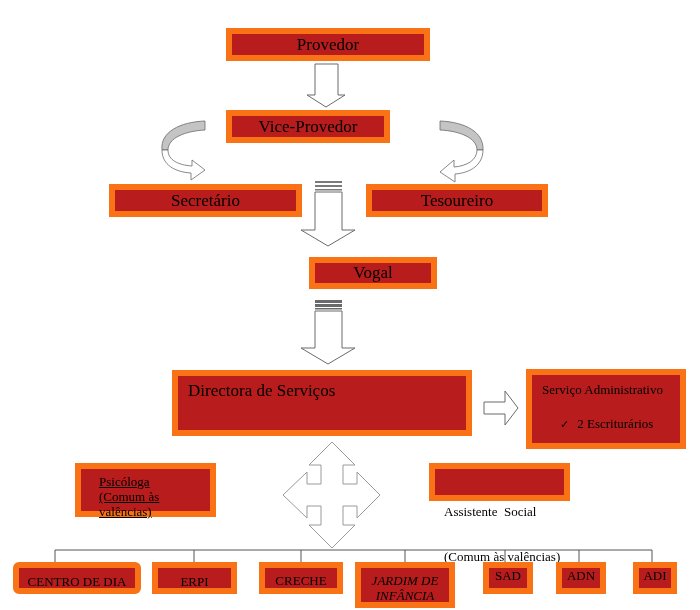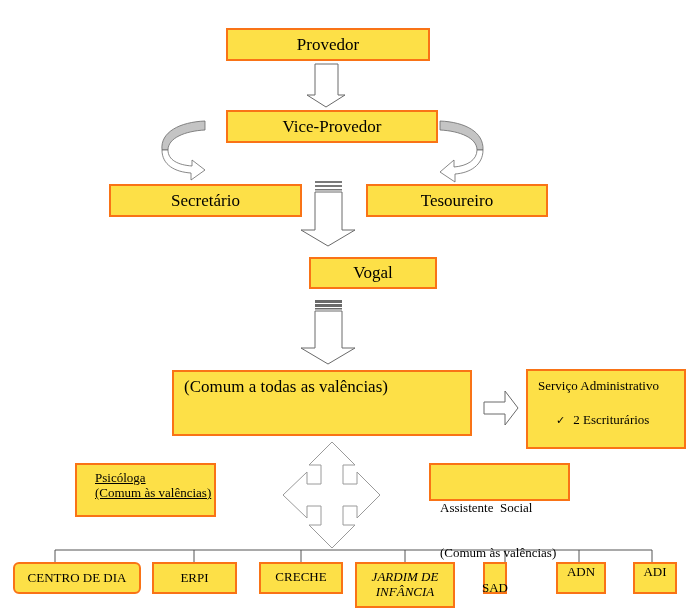--- a/index.html
+++ b/index.html
@@ -1,18 +1,18 @@
 <!DOCTYPE html>
 <html><head>
 <meta charset="utf-8">
 <style>
   html, body { margin:0; padding:0; background:#ffffff; }
   body { width:700px; height:610px; position:relative; overflow:hidden; font-family:"Liberation Serif", "DejaVu Serif", serif; color:#000; }
   svg { position:absolute; left:0; top:0; }
-  .box { position:absolute; border:2px solid #f97316; background:#fde047; box-sizing:border-box; }
+  .box { position:absolute; border:6px solid #f97316; background:#b91c1c; box-sizing:border-box; }
   .center { display:flex; align-items:center; justify-content:center; text-align:center; }
   .t17 { font-size:17px; }
   .t13 { font-size:13px; }
 </style>
 </head>
 <body>
 
 <svg width="700" height="610" viewBox="0 0 700 610">
   <defs>
     <linearGradient id="curveGrad" x1="0" y1="0" x2="0" y2="1">
@@ -62,38 +62,38 @@
     <line x1="505" y1="550" x2="505" y2="562"></line>
     <line x1="579" y1="550" x2="579" y2="562"></line>
     <line x1="652" y1="550" x2="652" y2="562"></line>
   </g>
 </svg>
 
 <div class="box center t17" style="left:226px;top:28px;width:204px;height:33px;">
   <span>Provedor</span>
 </div>
 
-<div class="box center t17" style="left:226px;top:110px;width:212px;height:33px;">
+<div class="box center t17" style="left:226px;top:110px;width:164px;height:33px;">
   <span>Vice-Provedor</span>
 </div>
 
 <div class="box center t17" style="left:109px;top:184px;width:193px;height:33px;">
   <span>Secretário</span>
 </div>
 
 <div class="box center t17" style="left:366px;top:184px;width:182px;height:33px;">
   <span>Tesoureiro</span>
 </div>
 
 <div class="box center t17" style="left:269px;top:257px;width:128px;height:32px;margin-left:40px;">
   <span>Vogal</span>
 </div>
 
 <div class="box t17" style="left:172px;top:370px;width:300px;height:66px;padding:4px 0 0 10px;line-height:21px;">
-  <div>(Comum a todas as valências)</div>
+  <div>Directora de Serviços</div>
 </div>
 
 <div class="box t13" style="left:526px;top:369px;width:160px;height:80px;padding:7px 0 0 10px;">
   <div>Serviço Administrativo</div>
   <div style="margin-top:18px;padding-left:18px;">
     <span style="font-family:'DejaVu Sans',sans-serif;font-size:11px;margin-right:8px;">✓</span><span>2 Escriturários</span>
   </div>
 </div>
 
 <div class="box t13" style="left:75px;top:463px;width:141px;height:54px;padding:5px 0 0 18px;line-height:15px;text-decoration:underline;">
@@ -112,21 +112,21 @@
 <div class="box t13" style="left:152px;top:562px;width:85px;height:32px;display:flex;justify-content:center;padding-top:6px;">
   <span>ERPI</span>
 </div>
 <div class="box t13" style="left:259px;top:562px;width:84px;height:32px;display:flex;justify-content:center;padding-top:5px;">
   <span>CRECHE</span>
 </div>
 <div class="box t13" style="left:355px;top:562px;width:100px;height:46px;text-align:center;padding-top:5px;line-height:15px;font-style:italic;">
   <div>JARDIM DE</div>
   <div>INFÂNCIA</div>
 </div>
-<div class="box t13" style="left:483px;top:562px;width:24px;height:32px;display:flex;justify-content:center;padding-top:16px;">
+<div class="box t13" style="left:483px;top:562px;width:50px;height:32px;display:flex;justify-content:center;padding-top:0;">
   <span>SAD</span>
 </div>
 <div class="box t13" style="left:556px;top:562px;width:50px;height:32px;display:flex;justify-content:center;">
   <span>ADN</span>
 </div>
 <div class="box t13" style="left:633px;top:562px;width:44px;height:32px;display:flex;justify-content:center;padding-top:0;">
   <span>ADI</span>
 </div>
 
 </body></html>

